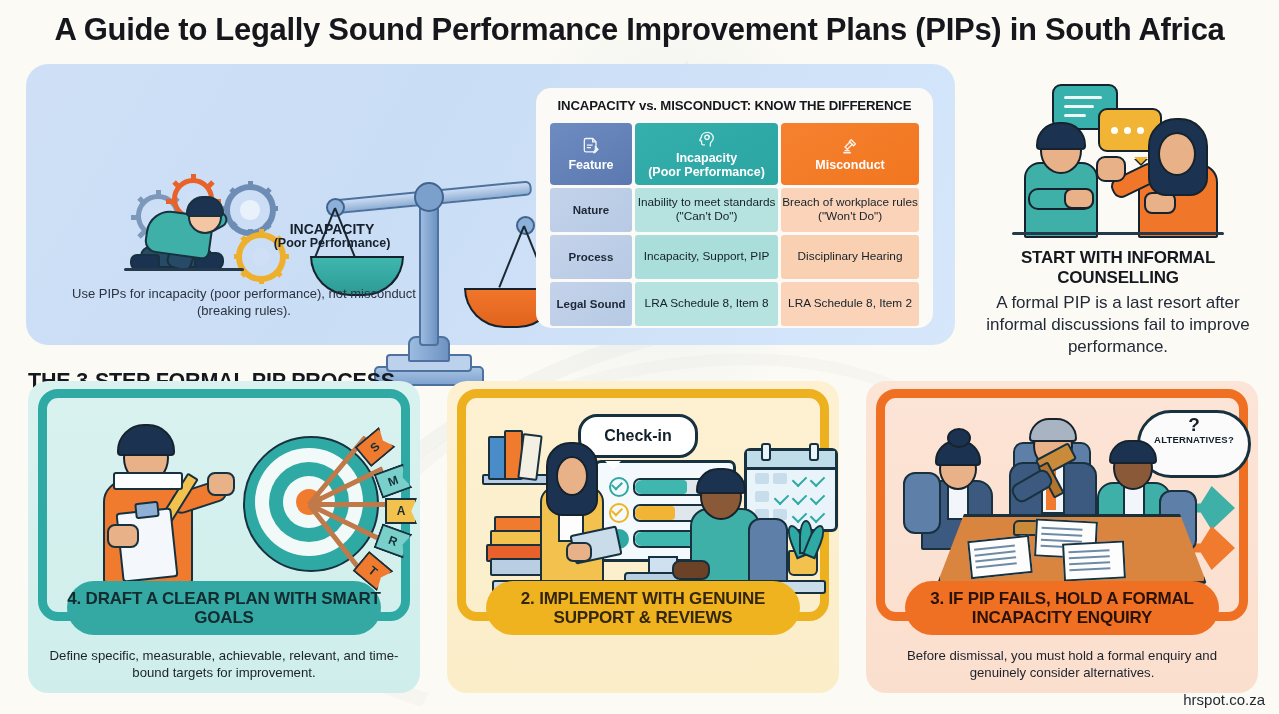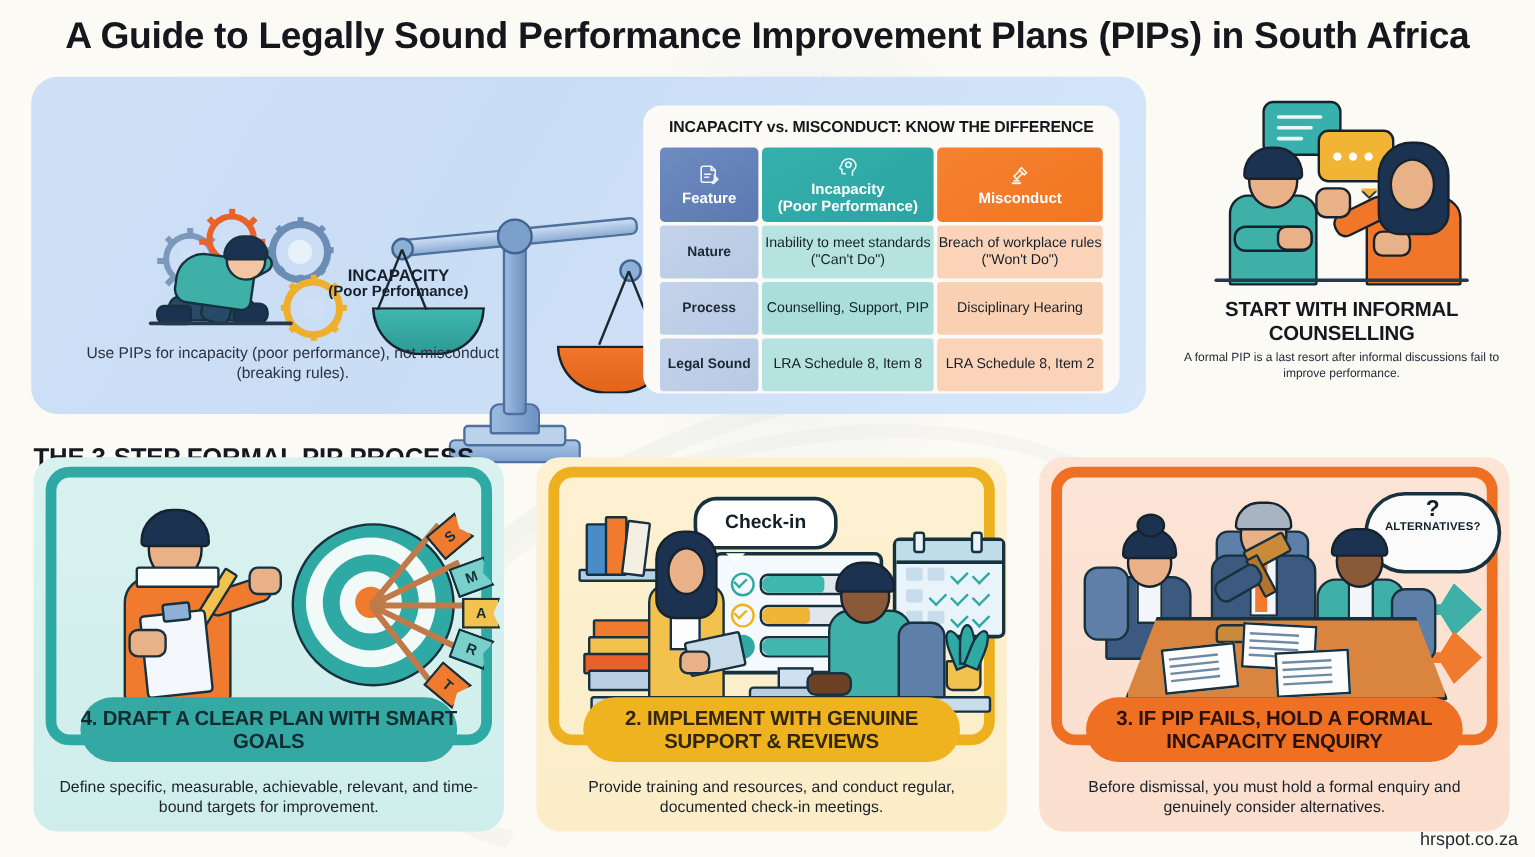--- a/index.html
+++ b/index.html
@@ -134,21 +134,21 @@
   .c-teal{height:44px;background:#b6e3df;font-size:11.8px;color:#15202a;line-height:1.16;border-radius:3px;}
   .c-orange{height:44px;background:#fbd3b8;font-size:11.8px;color:#15202a;line-height:1.16;border-radius:3px;}
   .c-teal.alt{background:#aadedb;}
   .c-orange.alt{background:#fad0b2;}
 
   
   .counsel{position:absolute;left:968px;top:70px;width:300px;height:275px;}
   .c-title{position:absolute;left:0;top:178px;width:300px;text-align:center;
            font-size:17px;font-weight:bold;color:#15181f;line-height:1.16;letter-spacing:-.2px;}
   .c-sub{position:absolute;left:4px;top:222px;width:292px;text-align:center;
-         font-size:10px;color:#232b38;line-height:1.3;}
+         font-size:17px;color:#232b38;line-height:1.3;}
   .bub{position:absolute;border:2.5px solid #16232e;border-radius:9px;}
   .bub-teal{left:84px;top:14px;width:62px;height:42px;background:#38b0ab;}
   .bub-teal::after{content:"";position:absolute;left:12px;bottom:-14px;width:0;height:0;
      border:7px solid transparent;border-top-color:#38b0ab;border-bottom:0;filter:drop-shadow(0 2px 0 #16232e);}
   .bub-yel{left:130px;top:38px;width:60px;height:40px;background:#f2b434;}
   .bub-yel::after{content:"";position:absolute;left:34px;bottom:-14px;width:0;height:0;
      border:7px solid transparent;border-top-color:#f2b434;border-bottom:0;filter:drop-shadow(0 2px 0 #16232e);}
   .bub-line{position:absolute;height:2.5px;background:#eaf7f5;border-radius:2px;}
   .dot{position:absolute;width:7px;height:7px;border-radius:50%;background:#fff;top:17px;}
   .p-head{position:absolute;border:2.5px solid #16232e;border-radius:50%;background:#e8b188;}
@@ -386,21 +386,21 @@
           <span>Misconduct</span>
         </td>
       </tr>
       <tr>
         <td class="rh-cell">Nature</td>
         <td class="c-teal">Inability to meet standards ("Can't Do")</td>
         <td class="c-orange">Breach of workplace rules ("Won't Do")</td>
       </tr>
       <tr>
         <td class="rh-cell">Process</td>
-        <td class="c-teal alt">Counselling, Support, PIP</td>
+        <td class="c-teal alt">Incapacity, Support, PIP</td>
         <td class="c-orange alt">Disciplinary Hearing</td>
       </tr>
       <tr>
         <td class="rh-cell">Legal Sound</td>
         <td class="c-teal">LRA Schedule 8, Item 8</td>
         <td class="c-orange">LRA Schedule 8, Item 2</td>
       </tr>
     </tbody>
       </table>
   </div>
@@ -545,21 +545,20 @@
       <div class="p-body" style="left:206px;top:162px;width:34px;height:16px;background:#6b4226;border:2.5px solid #17313f;border-radius:8px;"></div>
 
       <div class="plant-pot"></div>
       <div class="leaf" style="left:324px;top:126px;transform:rotate(-22deg);"></div>
       <div class="leaf" style="left:333px;top:122px;"></div>
       <div class="leaf" style="left:342px;top:126px;transform:rotate(22deg);"></div>
       <div class="desk"></div>
     </div>
   </div>
   <div class="step-banner">2. IMPLEMENT WITH GENUINE SUPPORT &amp; REVIEWS</div>
-  <div class="step-desc">Provide training and resources, and conduct regular, documented check-in meetings.</div>
 </div>
 
 <div class="step s3">
   <div class="step-frame">
     <div class="art">
       <div class="arw" style="left:272px;top:88px;width:78px;background:#3fb0a8;border-radius:10px;clip-path:polygon(0 40%,56% 40%,70% 0,100% 50%,70% 100%,56% 60%,0 60%);height:44px;"></div>
       <div class="arw" style="left:272px;top:128px;width:78px;background:#f07a2e;border-radius:10px;clip-path:polygon(0 40%,56% 40%,70% 0,100% 50%,70% 100%,56% 60%,0 60%);height:44px;"></div>
 
       <div class="thought">
         <b>?</b>

